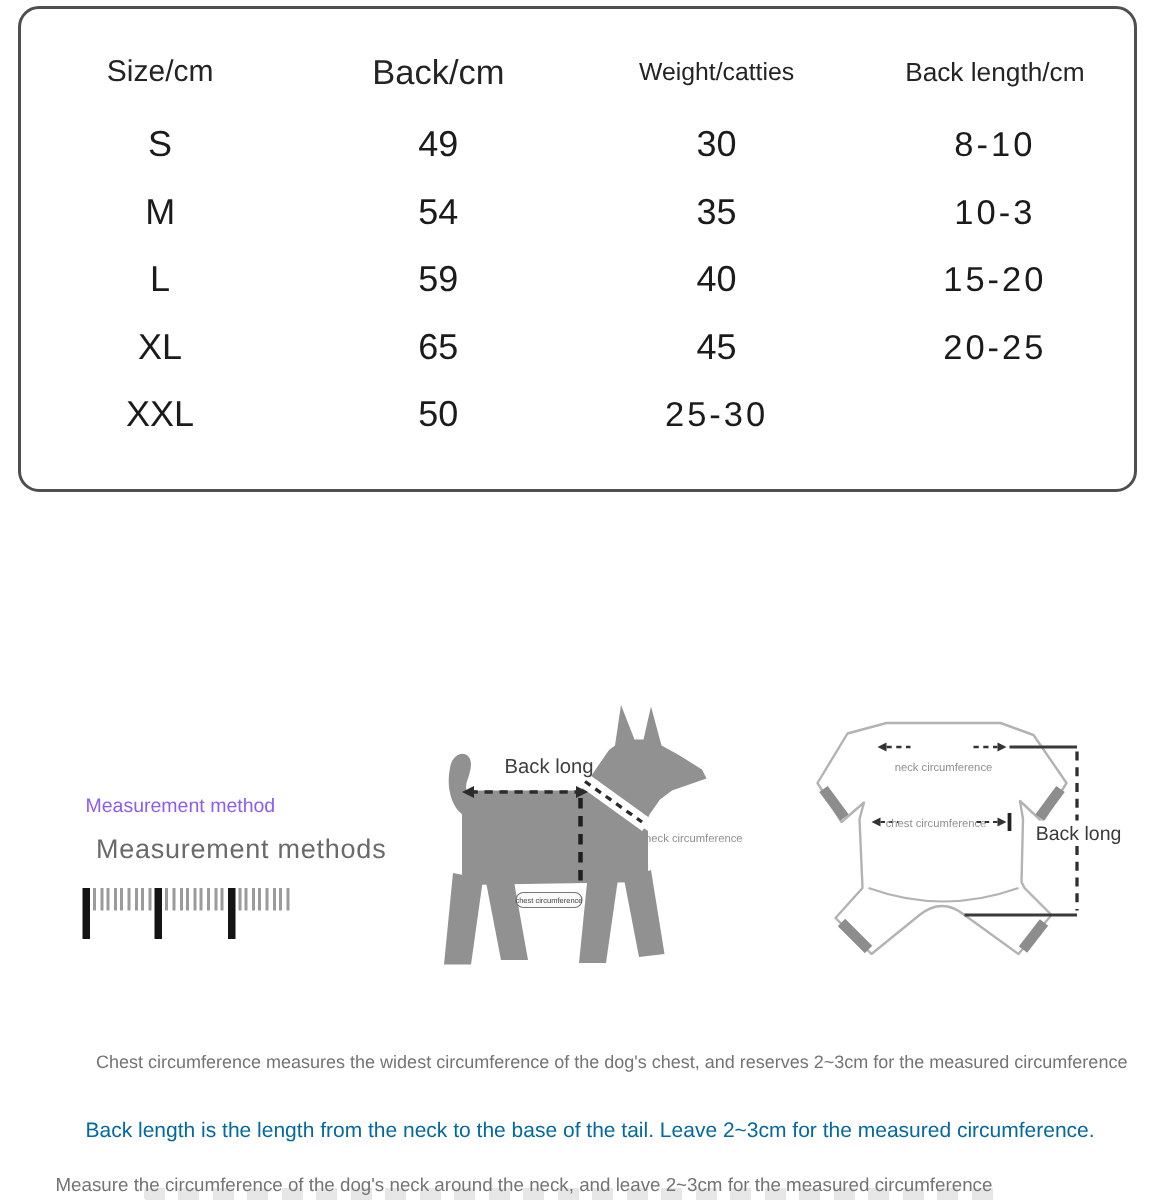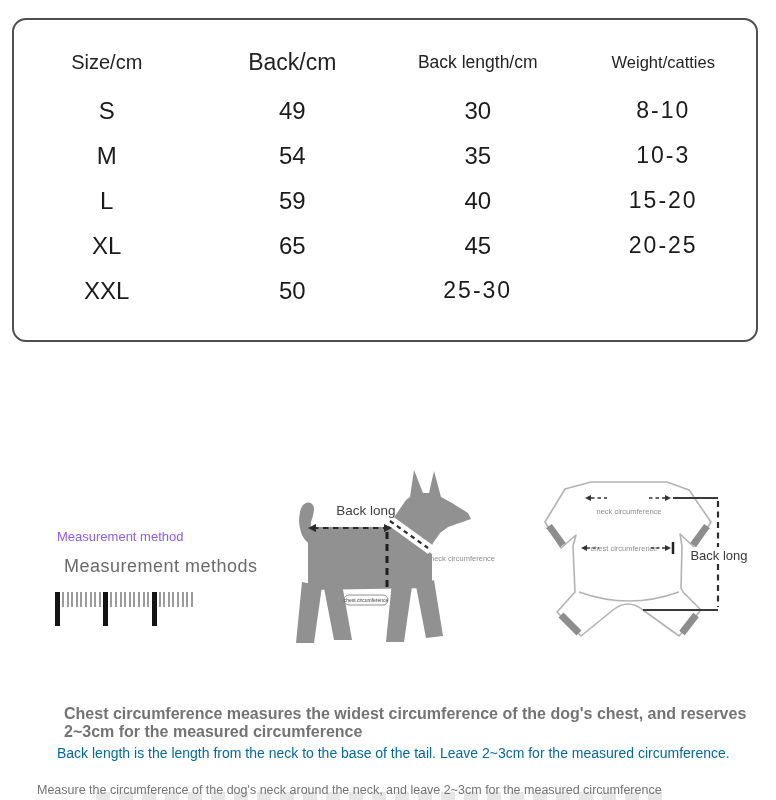--- a/index.html
+++ b/index.html
@@ -2,21 +2,21 @@
 <html><head>
 <meta charset="utf-8">
 <style>
   html,body{margin:0;padding:0;background:#fff;}
   .page{
     position:relative;width:776px;height:800px;background:#ffffff;overflow:hidden;
     font-family:"Liberation Sans","DejaVu Sans",sans-serif;color:#1d1d1d;
   }
   
   .size-table{
-    position:absolute;left:12px;top:18px;width:746px;height:324px;
+    position:absolute;left:12px;top:4px;width:746px;height:324px;
     border:2px solid #4f4f4f;border-radius:14px;box-sizing:border-box;
     display:grid;grid-template-rows:52px repeat(5,45px);padding-top:16px;
   }
   .trow{display:grid;grid-template-columns:repeat(4,1fr);align-items:center;text-align:center;}
   .th{color:#242424;font-weight:400;}
   .h-size{font-size:20px;}
   .h-bust{font-size:23px;}
   .h-back{font-size:17.5px;}
   .h-weight{font-size:16.5px;}
   .td{font-size:24px;color:#1b1b1b;}
@@ -29,40 +29,40 @@
   
   .m-small{position:absolute;left:57px;top:529px;font-size:13px;color:#8b5cf6;}
   .m-large{position:absolute;left:64px;top:556px;font-size:18px;color:#6a6a6a;letter-spacing:0.5px;}
   .ruler{position:absolute;left:55px;top:592px;width:146px;height:36px;display:flex;align-items:flex-start;}
   .tick-big{width:5px;height:34px;background:#141414;margin-right:2px;flex:none;}
   .tick-small{width:2px;height:15px;background:#9b9b9b;margin-right:2.6px;flex:none;}
   .dog-svg{position:absolute;left:280px;top:440px;}
   .garment-svg{position:absolute;left:525px;top:440px;}
   
   .instr{position:absolute;color:#747474;}
-  .instr-1{left:64px;top:689px;font-size:16px;font-weight:bold;}
+  .instr-1{left:64px;top:689px;font-size:12px;}
   .instr-2{left:57px;top:731px;font-size:14px;color:#0369a1;}
   .instr-3{left:37px;top:770px;font-size:12.5px;}
   .ghost-line{
     position:absolute;left:96px;top:792px;width:570px;height:8px;border-radius:2px;
     background:repeating-linear-gradient(90deg,rgba(120,120,120,0.18) 0 14px,transparent 14px 23px);
   }
   svg text{font-family:"Liberation Sans","DejaVu Sans",sans-serif;}
 </style>
 </head>
 <body>
 
 <div class="page">
 
   <div class="size-table">
     <div class="trow">
       <div class="th h-size">Size/cm</div>
       <div class="th h-bust">Back/cm</div>
+      <div class="th h-weight">Weight/catties</div>
       <div class="th h-back">Back length/cm</div>
-      <div class="th h-weight">Weight/catties</div>
     </div>
     <div class="trow">
       <div class="td">S</div>
       <div class="td">49</div>
       <div class="td">30</div>
       <div class="td weight">8-10</div>
     </div>
     <div class="trow">
       <div class="td">M</div>
       <div class="td">54</div>

